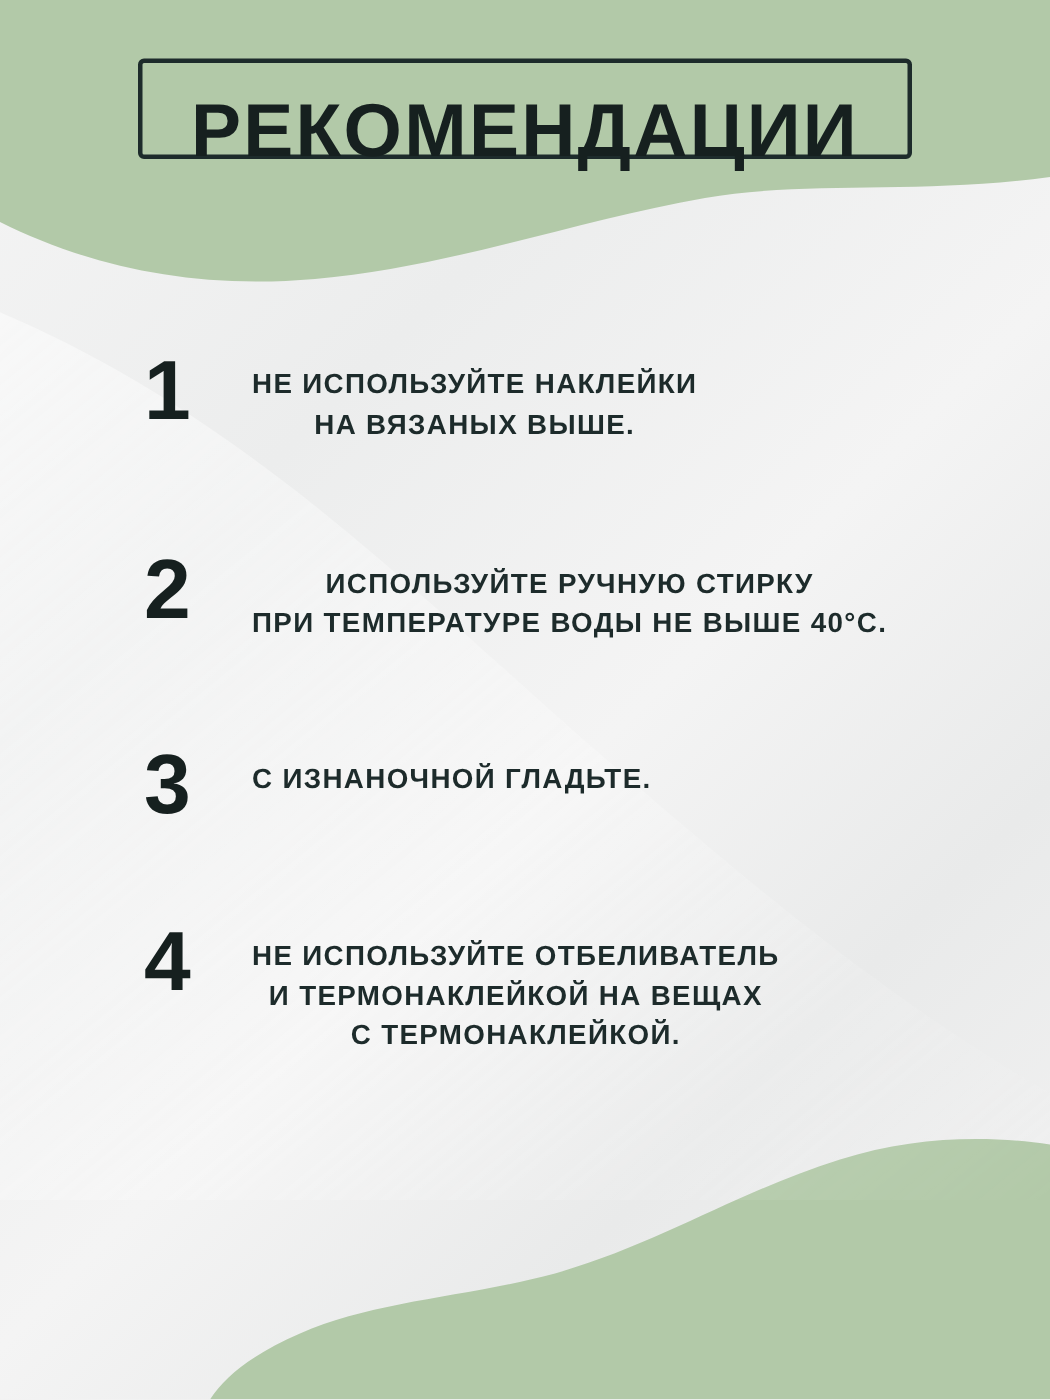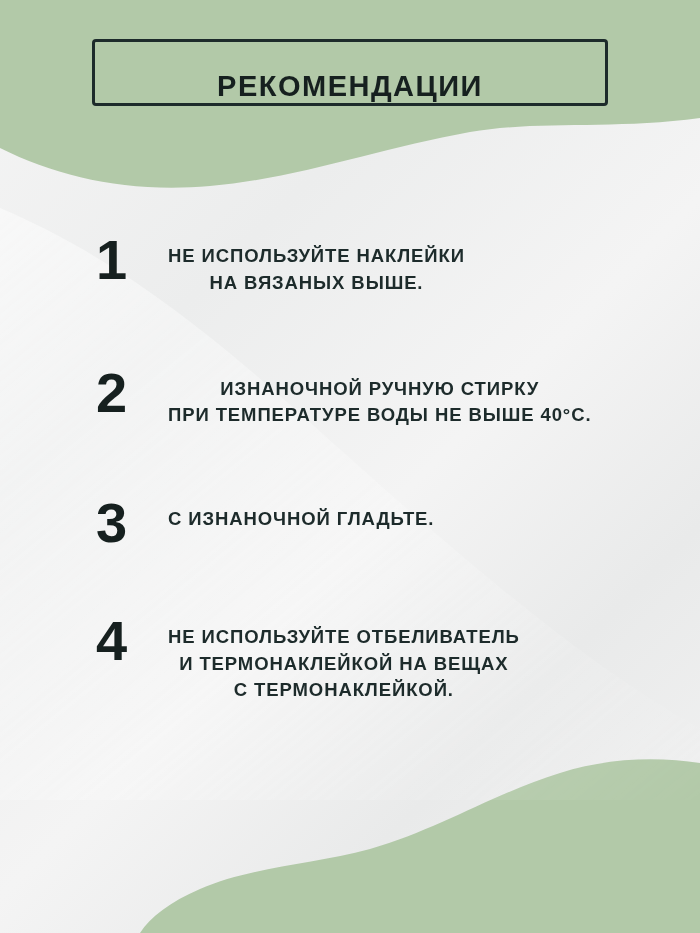--- a/index.html
+++ b/index.html
@@ -34,21 +34,21 @@
     width: 516px;
     height: 67px;
     border: 3px solid #1d2b2b;
     border-radius: 4px;
     display: flex;
     align-items: center;
     justify-content: center;
     box-sizing: border-box;
   }
   .header-title {
-    font-size: 29px;
+    font-size: 50px;
     font-weight: bold;
     letter-spacing: 1.5px;
     color: #16201f;
     line-height: 1;
     white-space: nowrap;
     margin-top: 28px;
   }
 
   .list {
     position: absolute;
@@ -127,21 +127,21 @@
       <div class="num">1</div>
       <div class="lines">
         <div class="line">НЕ ИСПОЛЬЗУЙТЕ НАКЛЕЙКИ</div>
         <div class="line">НА ВЯЗАНЫХ ВЫШЕ.</div>
       </div>
     </div>
 
     <div class="item item-2">
       <div class="num">2</div>
       <div class="lines">
-        <div class="line">ИЗНАНОЧНОЙ РУЧНУЮ СТИРКУ</div>
+        <div class="line">ИСПОЛЬЗУЙТЕ РУЧНУЮ СТИРКУ</div>
         <div class="line">ПРИ ТЕМПЕРАТУРЕ ВОДЫ НЕ ВЫШЕ 40°С.</div>
       </div>
     </div>
 
     <div class="item item-3">
       <div class="num">3</div>
       <div class="lines">
         <div class="line">С ИЗНАНОЧНОЙ ГЛАДЬТЕ.</div>
       </div>
     </div>

